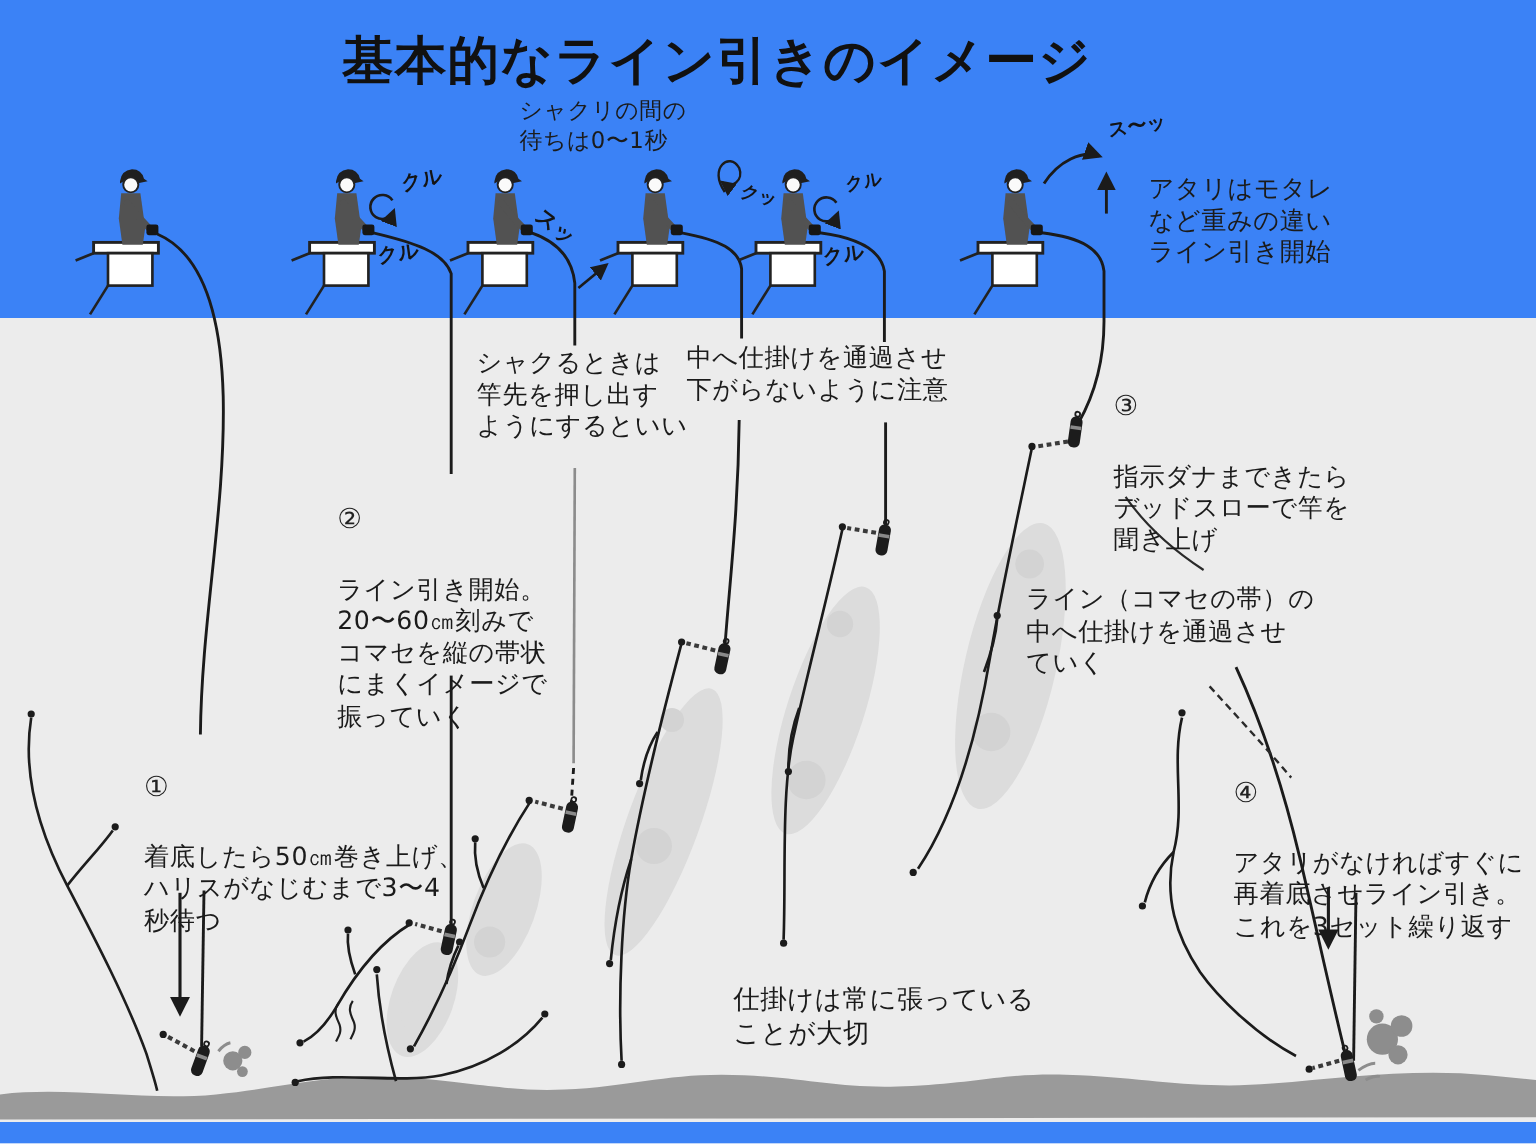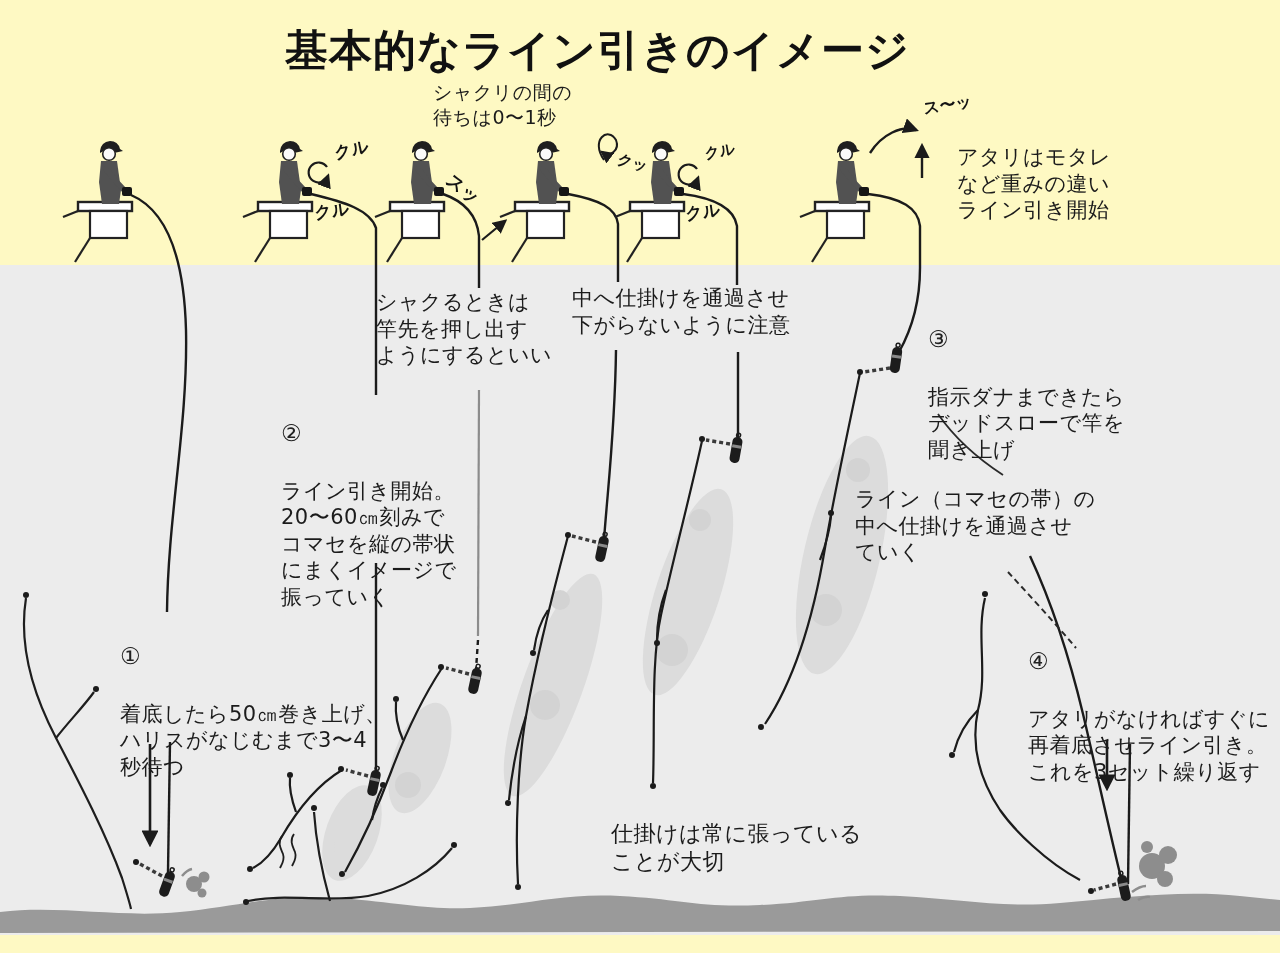--- a/index.html
+++ b/index.html
@@ -1,16 +1,16 @@
 <!DOCTYPE html>
 <html><head>
 <meta charset="utf-8">
 <style>
   html,body{margin:0;padding:0;background:#fff;}
-  .stage{position:relative;width:1280px;height:953px;background:#fef9c3;overflow:hidden;
+  .stage{position:relative;width:1280px;height:953px;background:#3b82f6;overflow:hidden;
          font-family:"DejaVu Sans",sans-serif;}
   .scene{position:absolute;left:0;top:0;width:1280px;height:953px;}
   .title{position:absolute;left:285px;top:22px;font-size:43px;font-weight:bold;color:#111;
          letter-spacing:1px;white-space:nowrap;}
   .note{position:absolute;font-weight:normal;color:#1b1b1b;white-space:pre-line;
         font-size:21px;line-height:1.27;letter-spacing:0.5px;}
   .note.small{font-size:19px;line-height:1.3;}
   .note.big{font-size:22px;margin-top:12px;}
   .stepnum{font-size:23px;margin-bottom:3px;color:#222;}
   .scribble{position:absolute;font-size:17px;font-weight:bold;color:#141414;
@@ -244,21 +244,21 @@
       <path d="M938,414 C956,440 980,460 1003,475" stroke-width="1.8"></path>
       <path d="M1008,572 C1030,596 1054,622 1076,648" stroke-width="2" stroke-dasharray="6 4"></path>
     </g>
   </svg>
 
   <div class="title">基本的なライン引きのイメージ</div>
 
   <div class="note small" style="left:433px;top:80px;">シャクリの間の
 待ちは0〜1秒</div>
 
-  <div class="note" style="left:376px;top:289px;">シャクるときは
+  <div class="note" style="left:397px;top:289px;">シャクるときは
 竿先を押し出す
 ようにするといい</div>
 
   <div class="note" style="left:572px;top:285px;">中へ仕掛けを通過させ
 下がらないように注意</div>
 
   <div class="note" style="left:957px;top:144px;">アタリはモタレ
 など重みの違い
 ライン引き開始</div>
 

